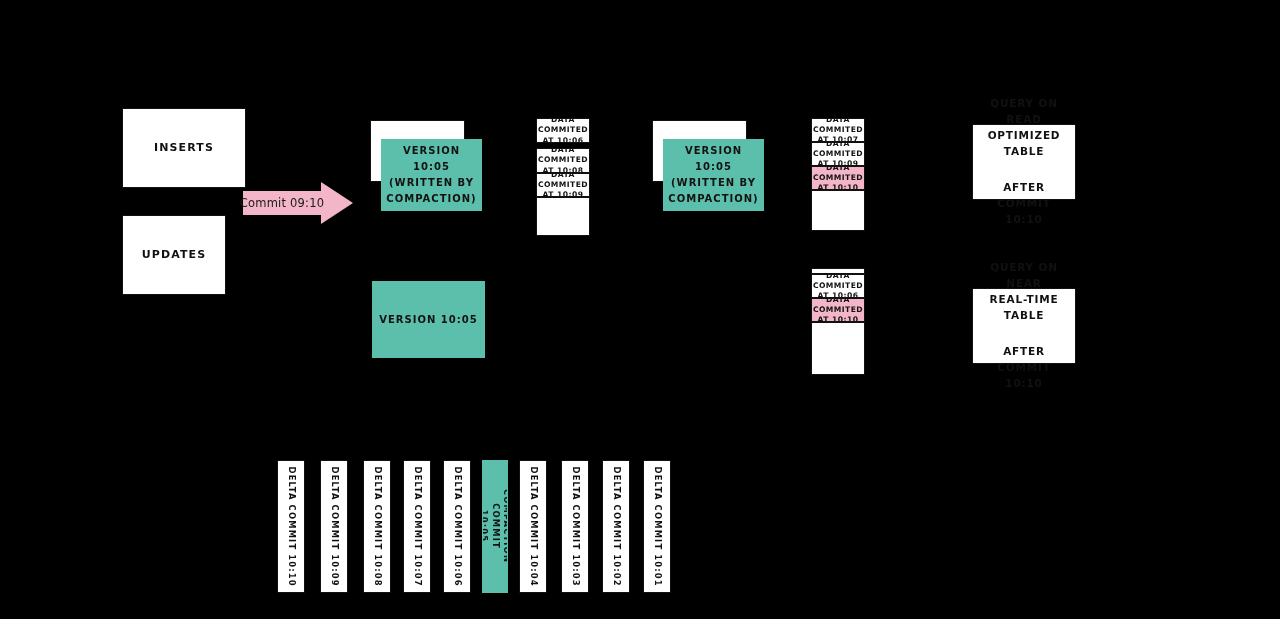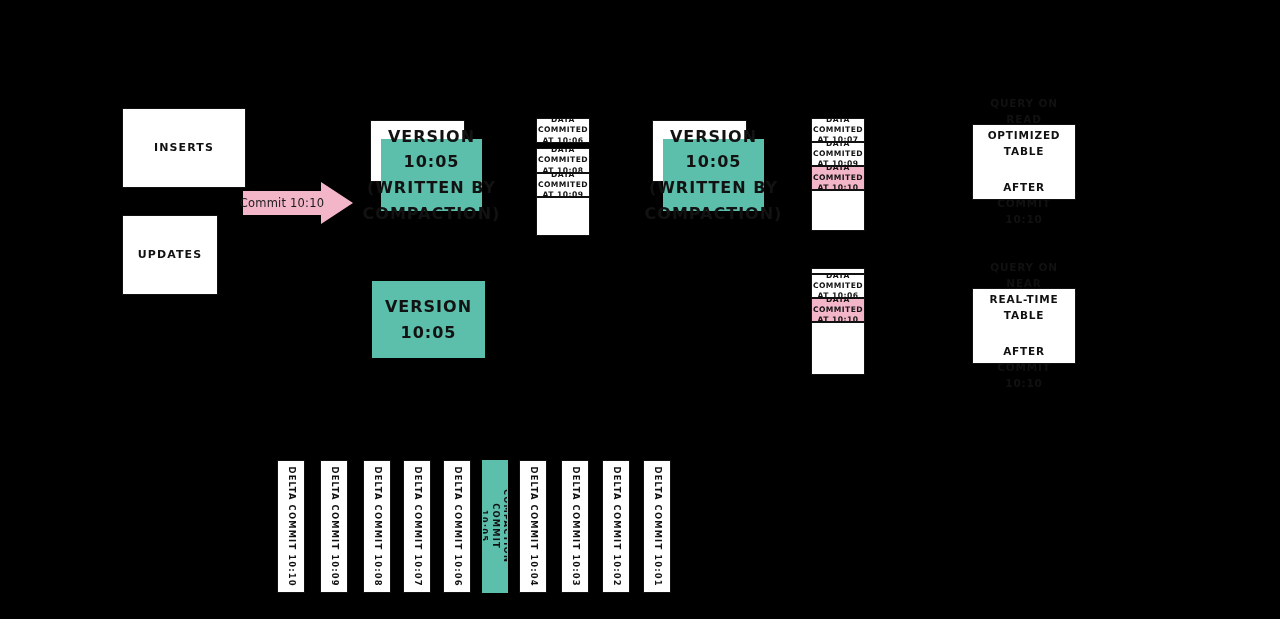--- a/index.html
+++ b/index.html
@@ -56,21 +56,21 @@
 
   
   .tealcard {
     background: #5cbfac;
     display: flex;
     align-items: center;
     justify-content: center;
     text-align: center;
     color: #121212;
     font-weight: 700;
-    font-size: 16px;
+    font-size: 10px;
     letter-spacing: 1px;
     line-height: 1.6;
     text-transform: uppercase;
     padding: 4px;
   }
   .backcard {
     background: #ffffff;
     border: 1px solid #111111;
   }
 
@@ -143,29 +143,29 @@
 </style>
 </head>
 <body>
 
 <div id="canvas">
 
   <div class="abs srcbox" style="left:122px; top:108px; width:124px; height:80px;">
     <span>INSERTS</span>
   </div>
 
-  <div class="abs srcbox" style="left:122px; top:215px; width:96px; height:80px;">
+  <div class="abs srcbox" style="left:122px; top:215px; width:104px; height:80px;">
     <span>UPDATES</span>
   </div>
 
   <div class="arrow-wrap" style="left:243px; top:182px; width:110px; height:42px;">
     <svg width="110" height="42" viewBox="0 0 110 42">
       <path d="M0,9 L78,9 L78,0 L110,21 L78,42 L78,33 L0,33 Z" fill="#f3b6c9"></path>
     </svg>
-    <div class="arrow-label">Commit 10:10</div>
+    <div class="arrow-label">Commit 09:10</div>
   </div>
 
   <div class="abs backcard" style="left:370px; top:120px; width:95px; height:62px;"></div>
   <div class="abs tealcard" style="left:381px; top:139px; width:101px; height:72px;">
     <div>
       <div>VERSION 10:05</div>
       <div>(WRITTEN BY</div>
       <div>COMPACTION)</div>
     </div>
   </div>

